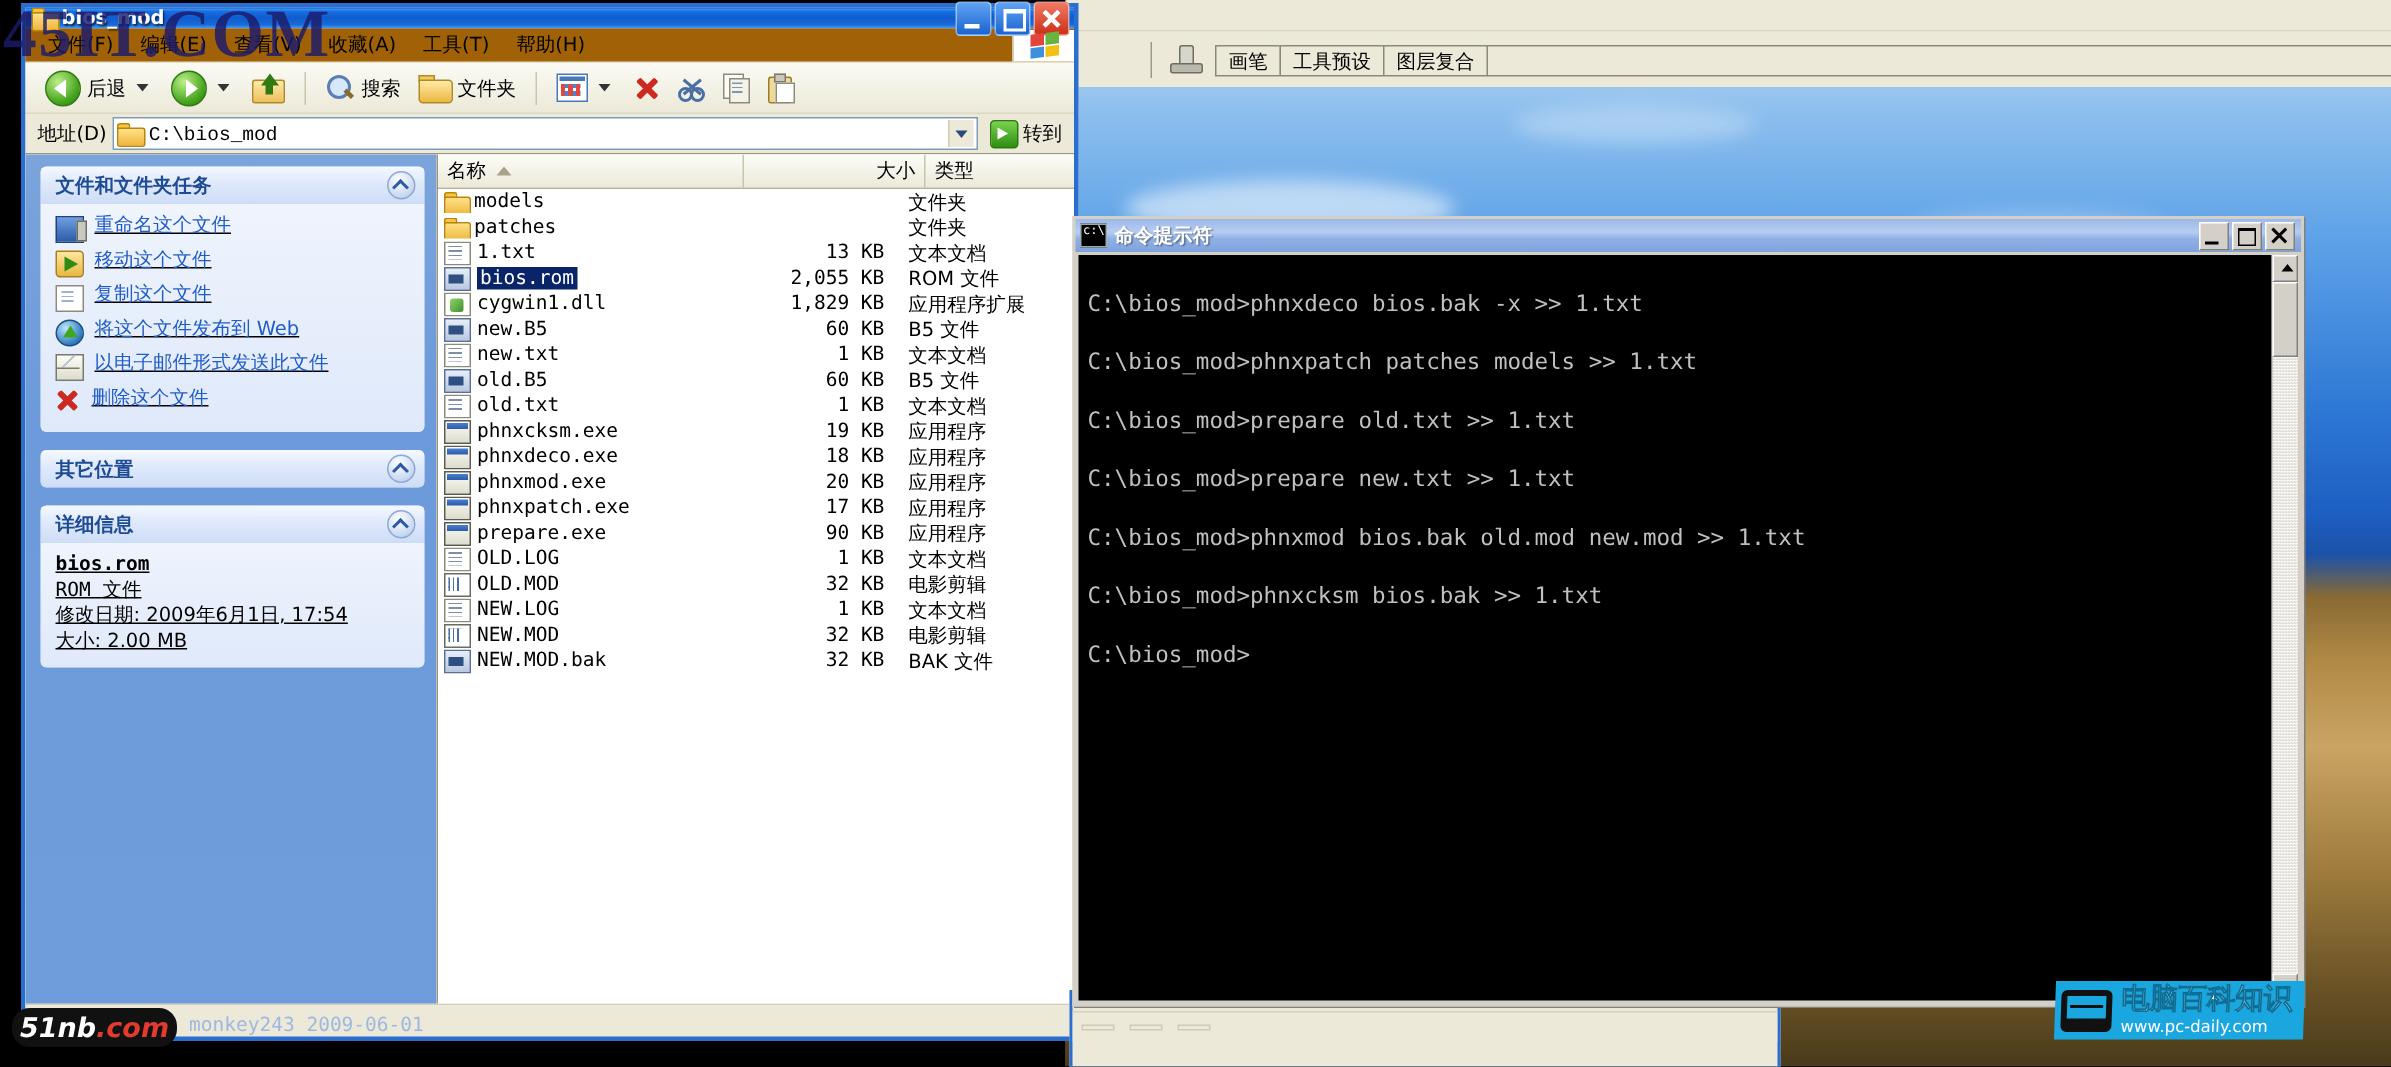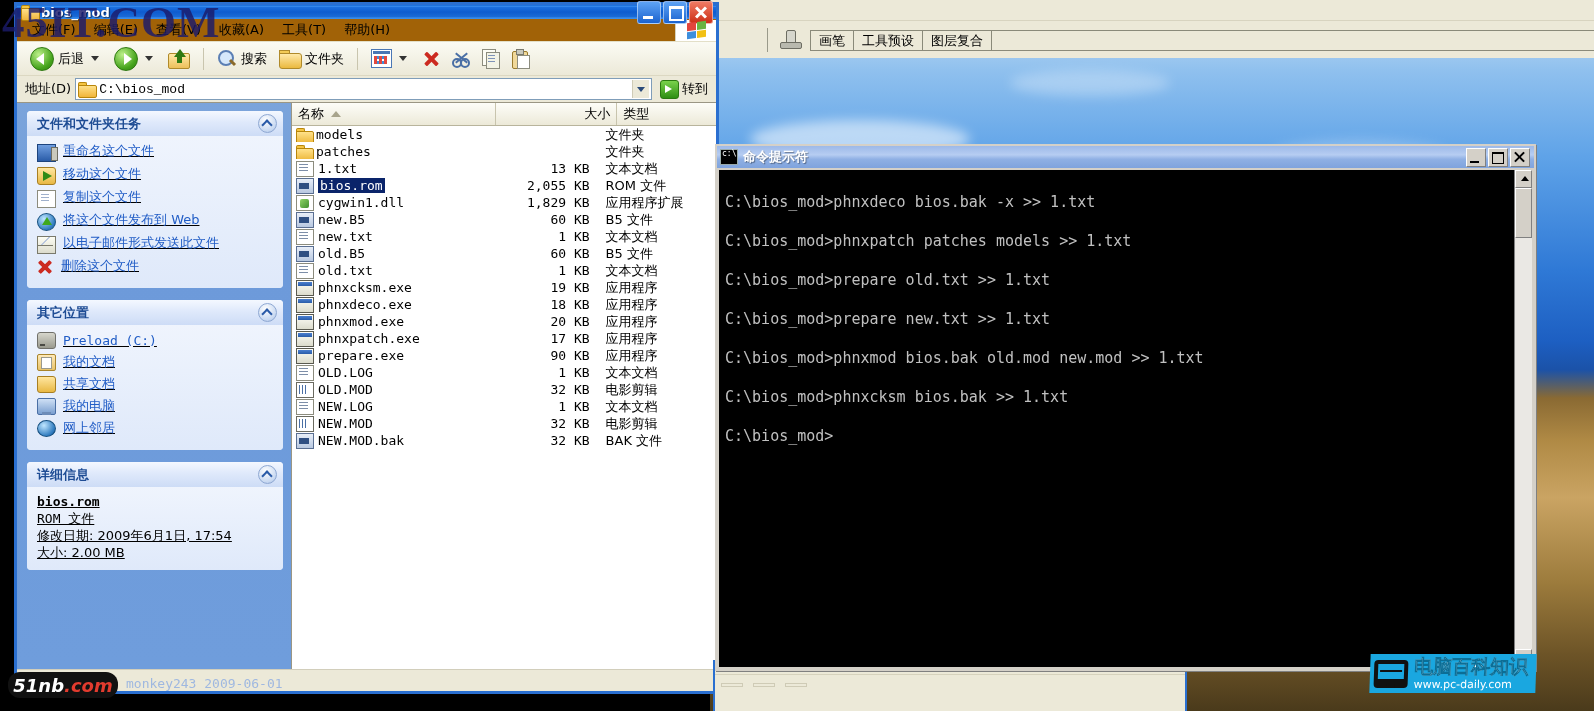--- a/index.html
+++ b/index.html
@@ -443,42 +443,20 @@
             <span class="lbl">删除这个文件</span>
           </div>
         </div>
       </div>
 
       <div class="panel">
         <div class="phead">
           <span class="ptxt">其它位置</span>
           <span class="chev"></span>
         </div>
-        <div class="pbody">
-          <div class="placelink">
-            <span class="pi pi-drive"></span>
-            <span class="lbl">Preload (C:)</span>
-          </div>
-          <div class="placelink">
-            <span class="pi pi-docs"></span>
-            <span class="lbl cn">我的文档</span>
-          </div>
-          <div class="placelink">
-            <span class="pi pi-shared"></span>
-            <span class="lbl cn">共享文档</span>
-          </div>
-          <div class="placelink">
-            <span class="pi pi-pc"></span>
-            <span class="lbl cn">我的电脑</span>
-          </div>
-          <div class="placelink">
-            <span class="pi pi-net"></span>
-            <span class="lbl cn">网上邻居</span>
-          </div>
-        </div>
       </div>
 
       <div class="panel">
         <div class="phead">
           <span class="ptxt">详细信息</span>
           <span class="chev"></span>
         </div>
         <div class="pbody detbody">
           <div class="det-name">bios.rom</div>
           <div class="det-line mono">ROM 文件</div>

